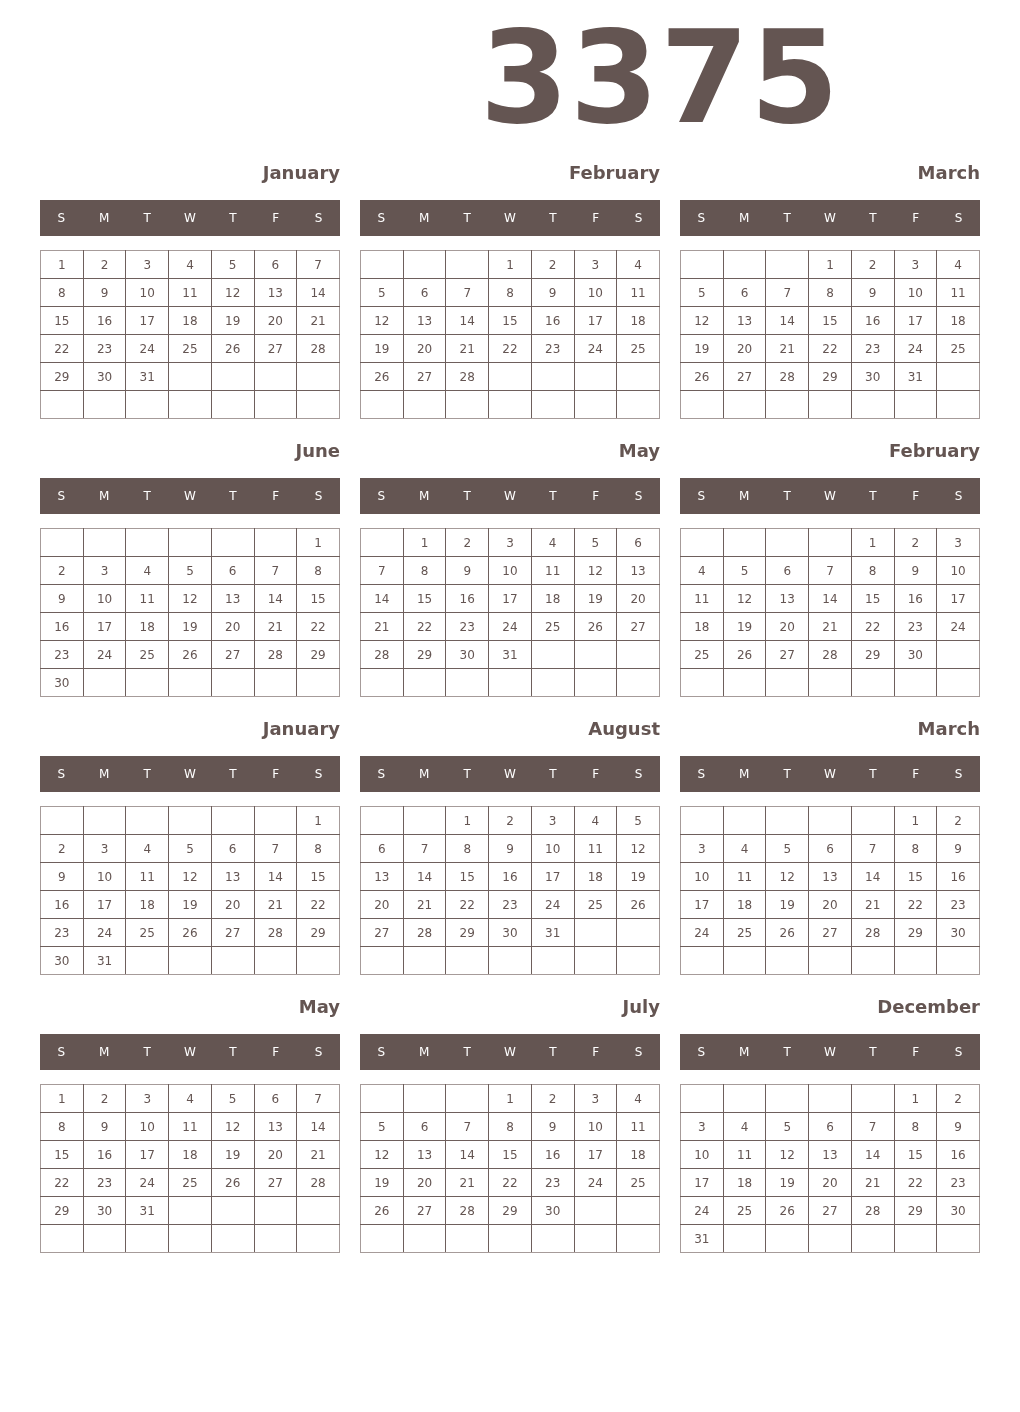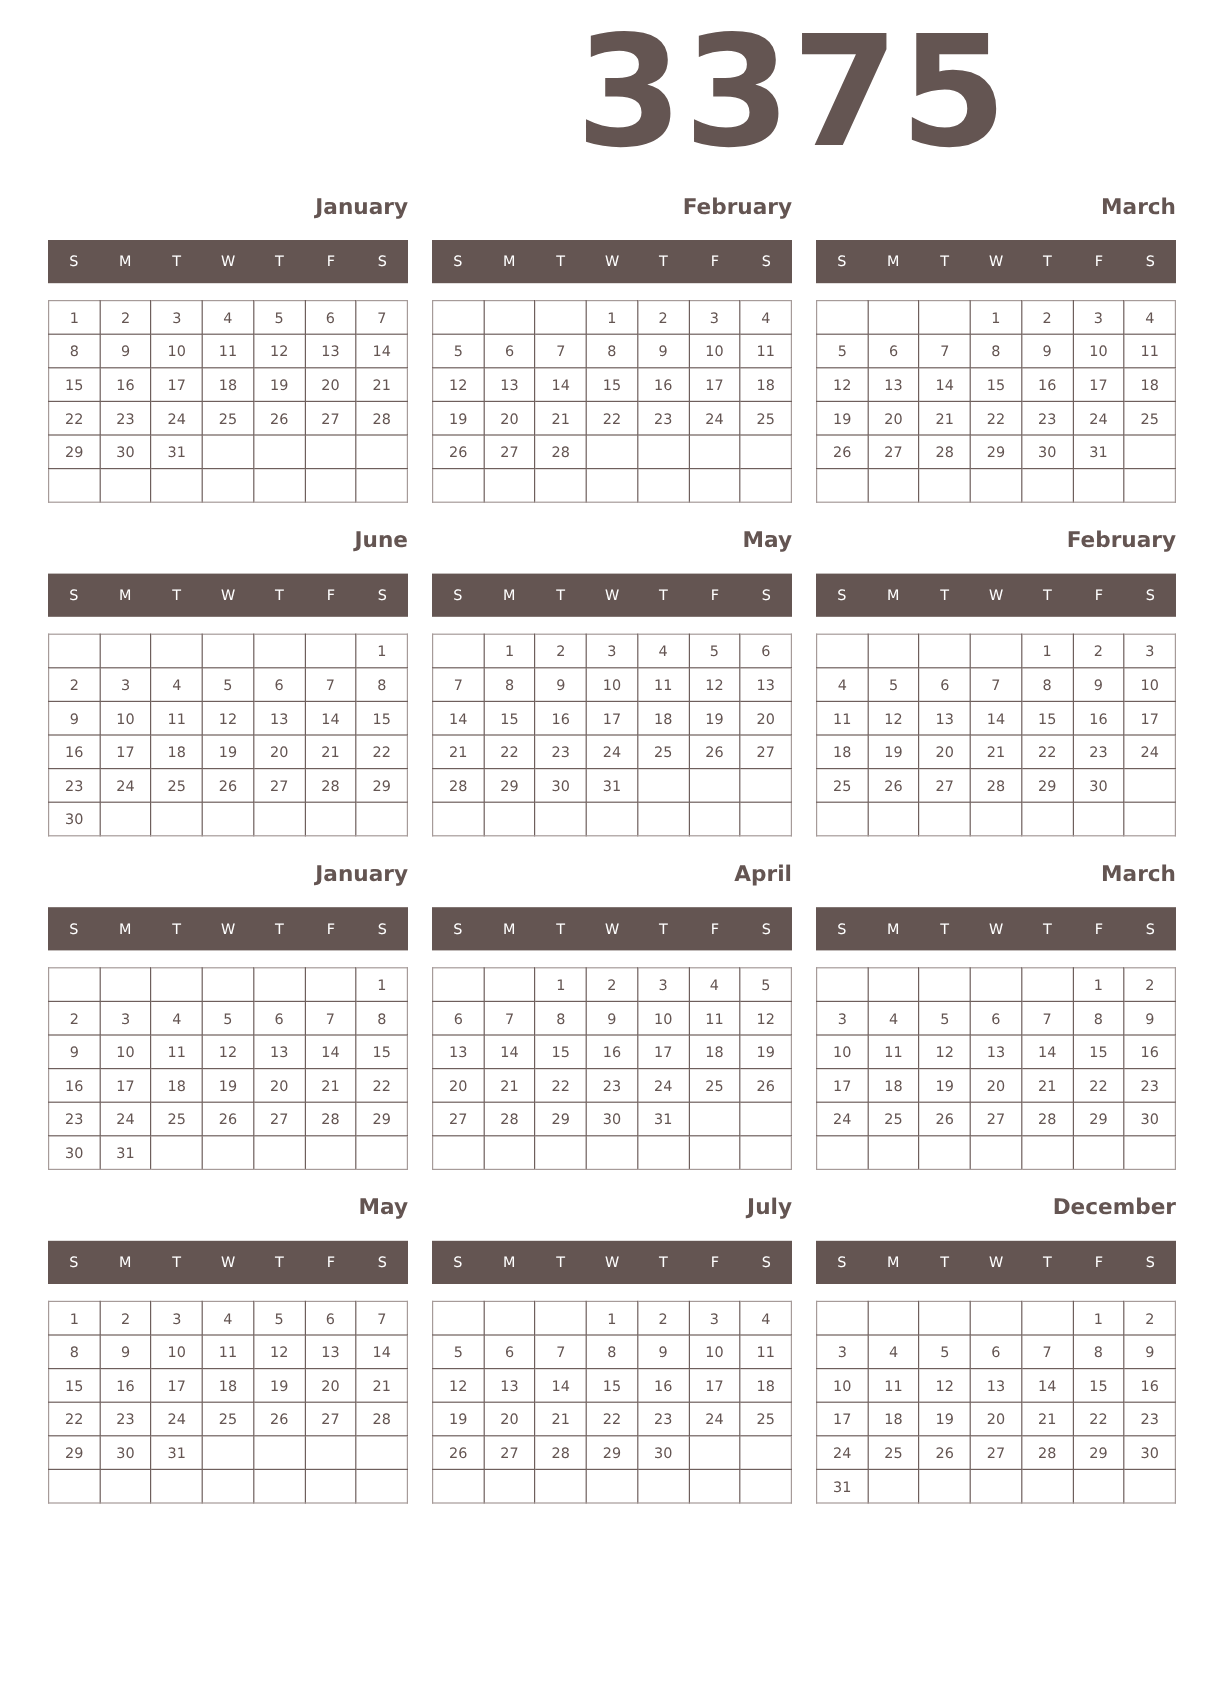--- a/index.html
+++ b/index.html
@@ -505,21 +505,21 @@
             <td></td>
             <td></td>
             <td></td>
             <td></td>
             <td></td>
           </tr>
         </tbody>
       </table>
     </div>
     <div class="month" style="left: 360px; top: 718px;">
-      <div class="month-name">April</div>
+      <div class="month-name">August</div>
       <div class="dow-bar">
         <div class="dow">S</div>
         <div class="dow">M</div>
         <div class="dow">T</div>
         <div class="dow">W</div>
         <div class="dow">T</div>
         <div class="dow">F</div>
         <div class="dow">S</div>
       </div>
       <table class="grid">

